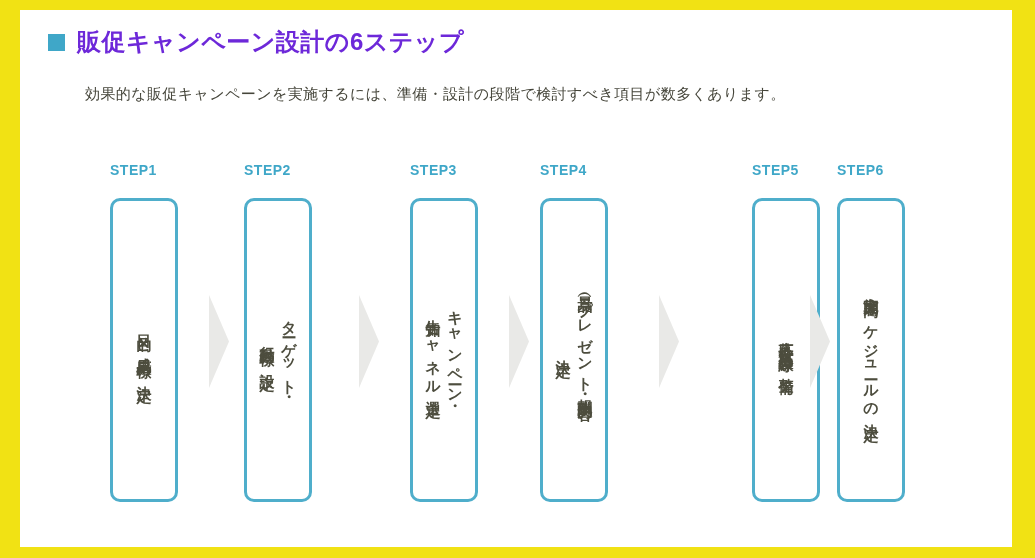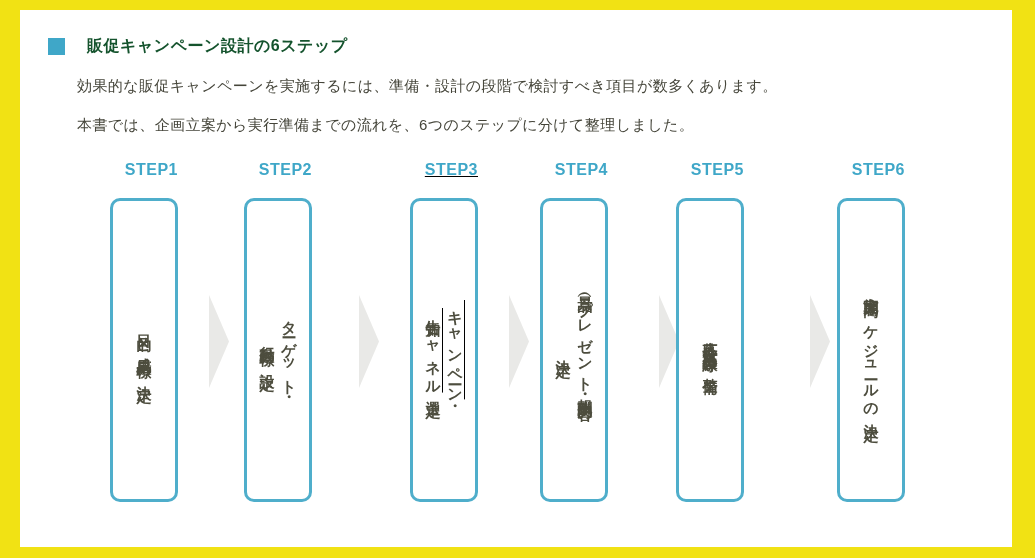--- a/index.html
+++ b/index.html
@@ -24,47 +24,47 @@
     position: absolute;
     left: 48px; top: 22px;
     display: flex; align-items: center; gap: 8px;
   }
   .bullet {
     width: 17px; height: 17px;
     background: #3FA7C8;           
     flex: 0 0 auto;
   }
   .title {
-    margin: 14px;
-    font-size: 16px; font-weight: bold;
-    color: #14532d;                
+    margin: 4px;
+    font-size: 24px; font-weight: bold;
+    color: #6d28d9;                
     letter-spacing: 0.5px;
   }
   
   .desc {
     position: absolute;
     left: 68px; top: 62px;
   }
   .desc p {
-    margin: 9px;
+    margin: 17px;
     font-size: 15px; line-height: 30px;
     color: #45453A;                
     letter-spacing: 0.4px;
   }
   
   .step {
     position: absolute;
     top: 160px;
     width: 68px;
   }
   .step-label {
     width: 100%;
     height: 20px; line-height: 20px;
-    text-align: right;
-    font-size: 16px; font-weight: bold;
+    text-align: left;
+    font-size: 14px; font-weight: bold;
     color: #3FA7C8;                
     letter-spacing: 0.5px;
   }
   .step-box {
     box-sizing: border-box;
     margin-top: 18px;
     width: 68px; height: 304px;
     background: #FFFFFF;
     border: 3px solid #4FAECB;     
     border-radius: 10px;
@@ -85,39 +85,38 @@
   .vline { margin: 0; }
   
   .arrow {
     position: absolute;
     top: 295px;
     width: 20px; height: 93px;
     background: #E9E9E7;           
     clip-path: polygon(0 0, 100% 50%, 0 100%);
   }
   
-  .s0 { left: 110px; } .s1 { left: 244px; } .s2 { left: 410px; text-decoration: underline; }
-  .s3 { left: 540px; } .s4 { left: 676px; } .s5 { left: 837px; }
+  .s0 { left: 110px; } .s1 { left: 244px; } .s2 { left: 410px; }
+  .s3 { left: 540px; } .s4 { left: 752px; } .s5 { left: 837px; }
   .a0 { left: 209px; } .a1 { left: 359px; } .a2 { left: 509px; }
   .a3 { left: 659px; } .a4 { left: 810px; }
 </style>
 </head>
 <body>
 
 <div class="frame">
   <div class="content"></div>
 
   <div class="title-row">
     <span class="bullet"></span>
     <h1 class="title">販促キャンペーン設計の6ステップ</h1>
   </div>
 
   <div class="desc">
     <p>効果的な販促キャンペーンを実施するには、準備・設計の段階で検討すべき項目が数多くあります。</p>
-    <p>本書では、企画立案から実行準備までの流れを、6つのステップに分けて整理しました。</p>
   </div>
 
   <div class="step s0">
     <div class="step-label">STEP1</div>
     <div class="step-box">
       <div class="vtext">
         <div class="vline">目的と成果目標の決定</div>
         <div class="vline"></div>
       </div>
     </div>

